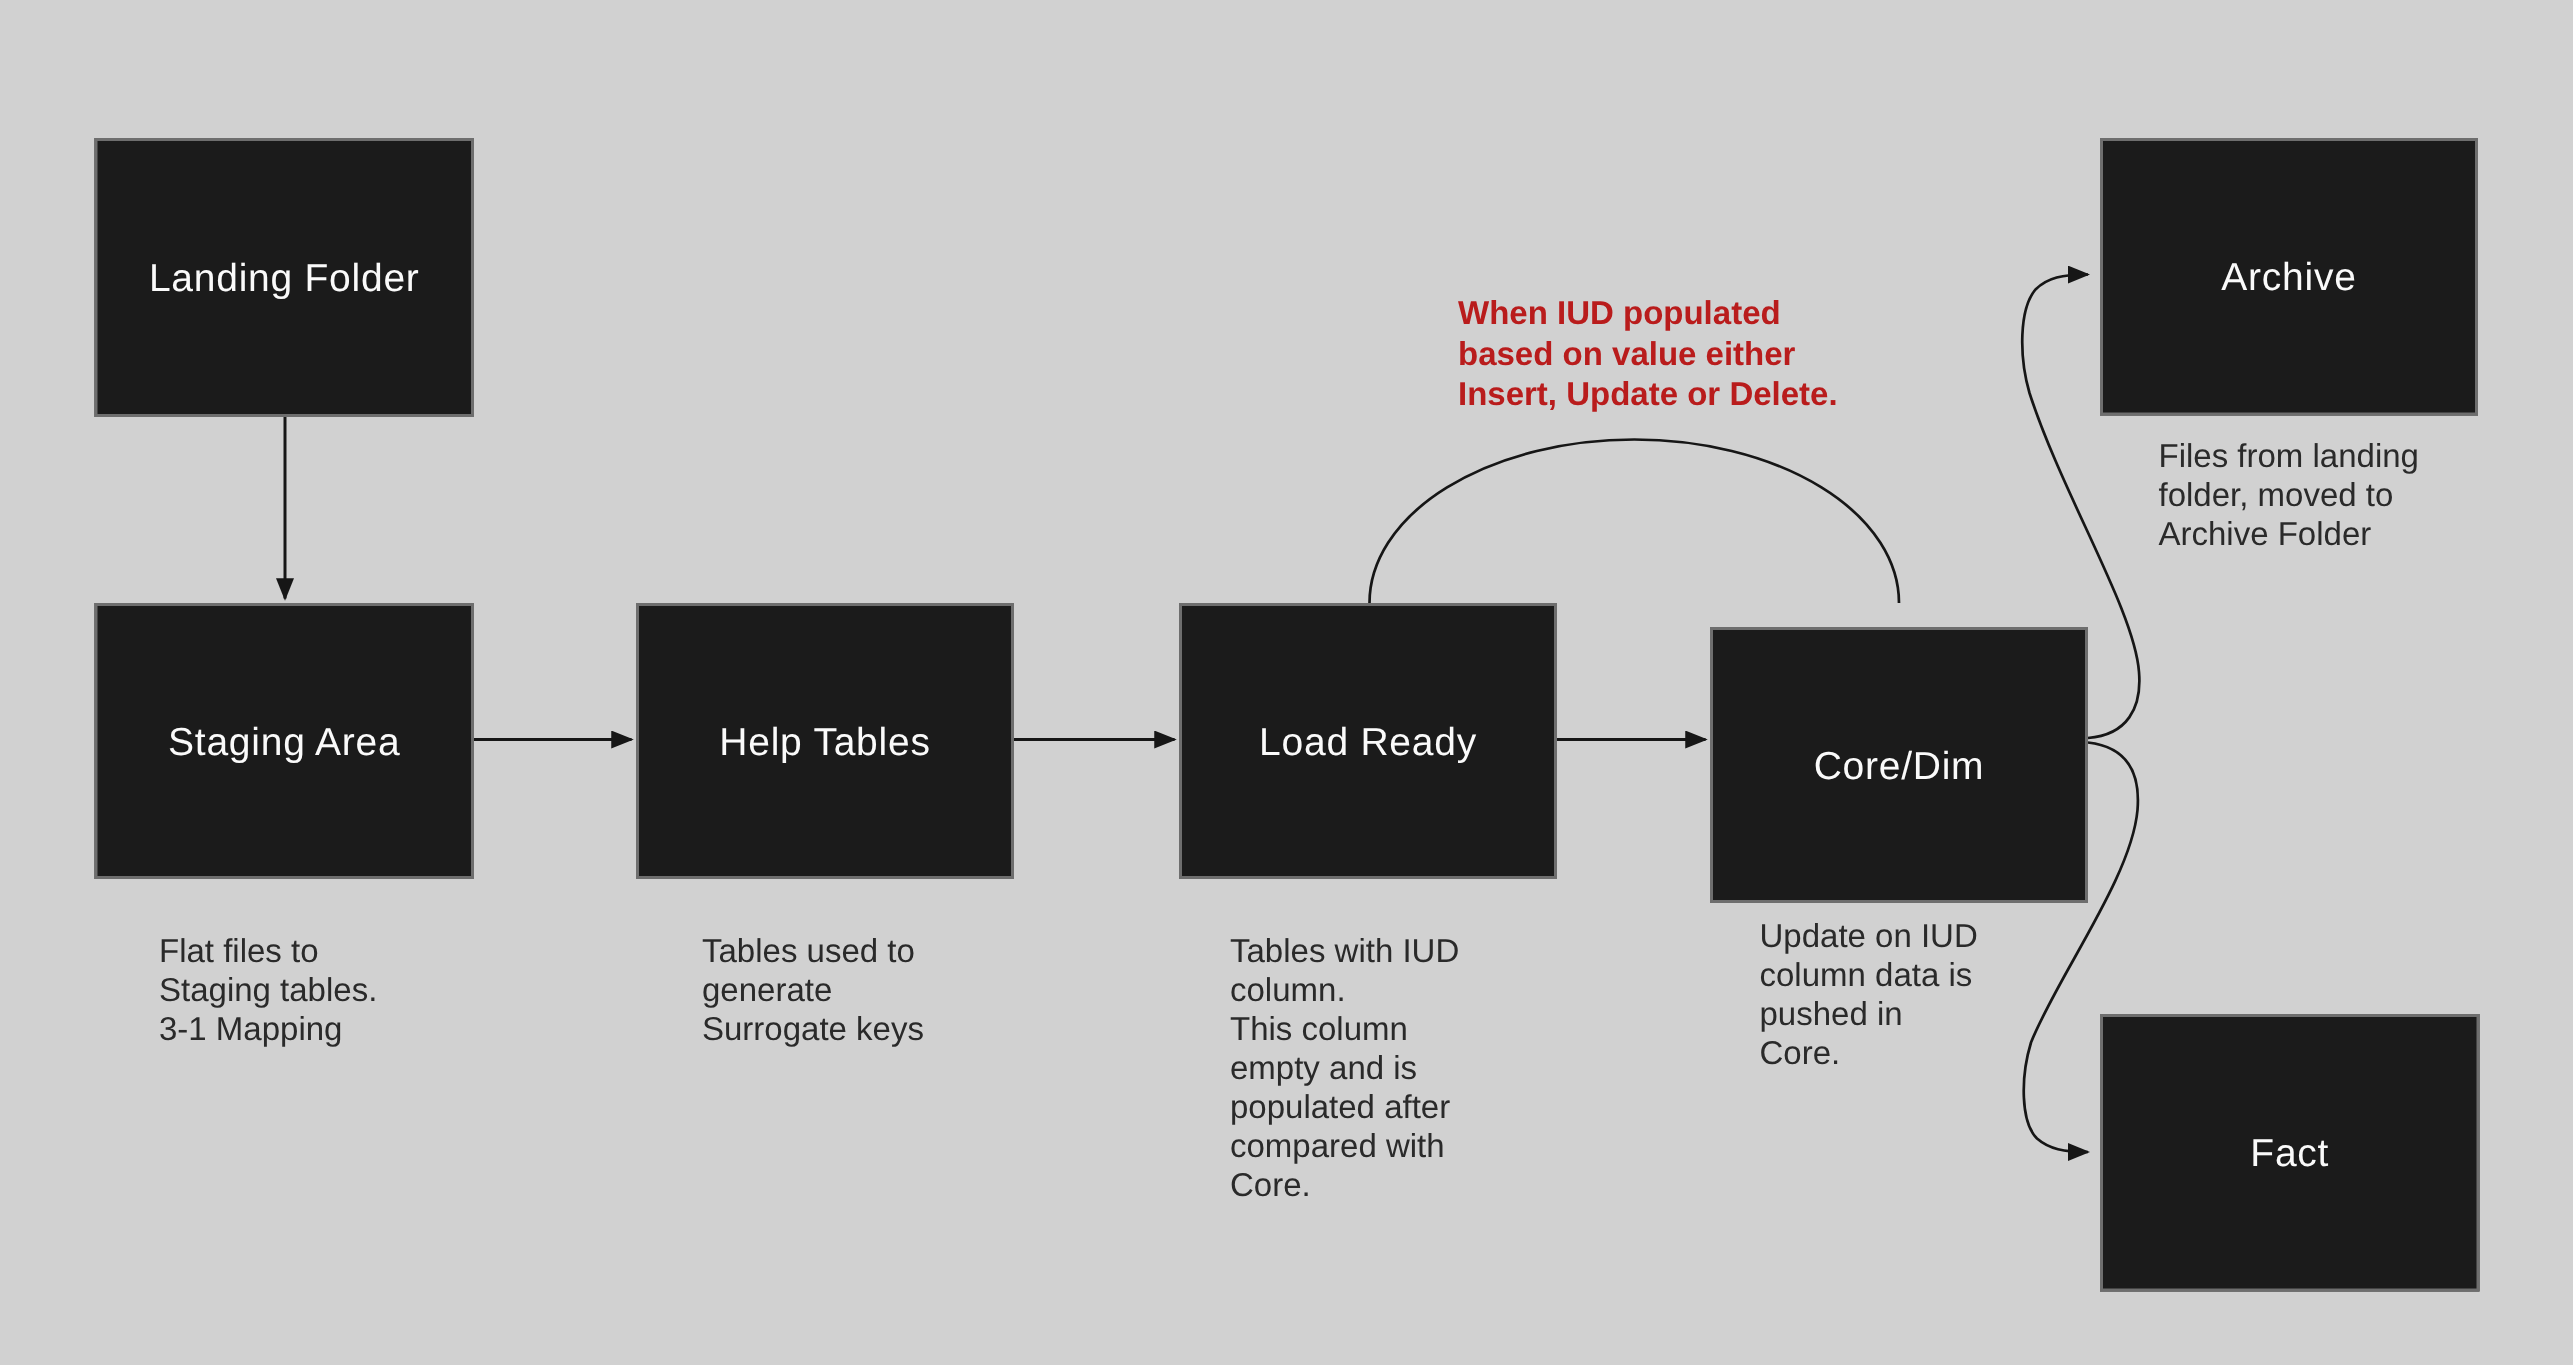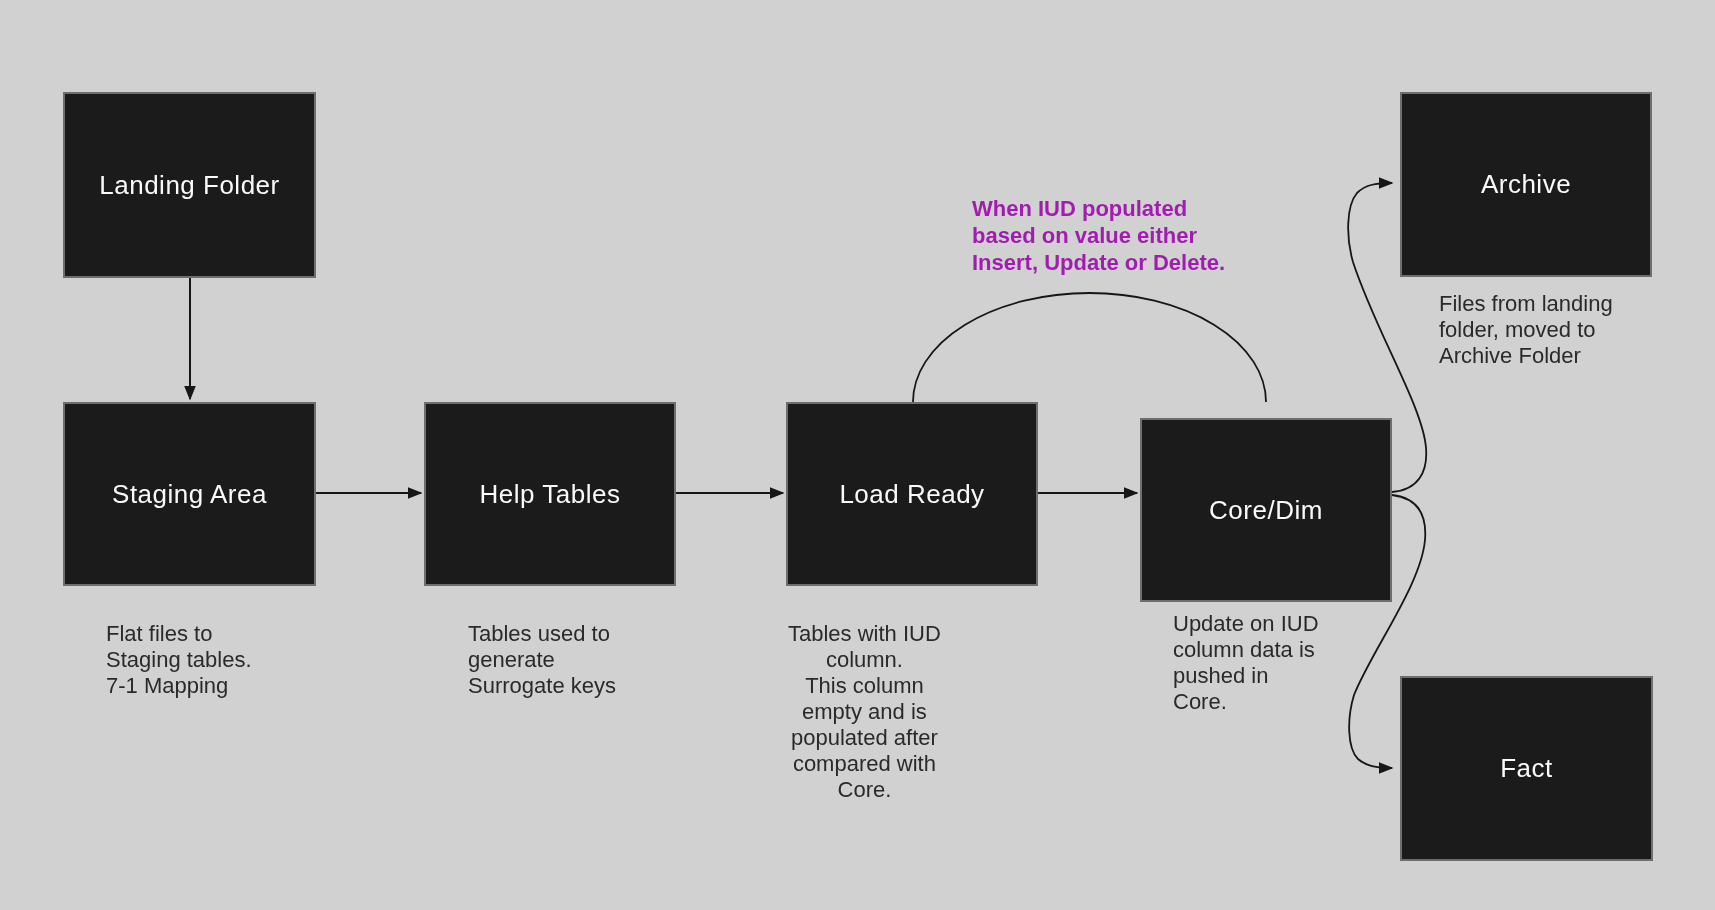--- a/index.html
+++ b/index.html
@@ -44,39 +44,39 @@
     position: absolute;
     color: #2a2a2a;
     font-size: 22px;
     font-weight: 400;
     line-height: 26px;
     white-space: pre-line;
     z-index: 2;
   }
   .annotation {
     position: absolute;
-    color: #a21caf;
+    color: #b91c1c;
     font-size: 22px;
     font-weight: 700;
     line-height: 27px;
     white-space: pre-line;
     z-index: 2;
   }
   
   #node-landing-folder { left: 63px;   top: 92px;  width: 253px; height: 186px; }
   #node-staging-area   { left: 63px;   top: 402px; width: 253px; height: 184px; }
   #node-help-tables    { left: 424px;  top: 402px; width: 252px; height: 184px; }
   #node-load-ready     { left: 786px;  top: 402px; width: 252px; height: 184px; }
   #node-core-dim       { left: 1140px; top: 402px; width: 252px; height: 184px; margin-top: 16px; }
   #node-archive        { left: 1400px; top: 92px;  width: 252px; height: 185px; }
   #node-fact           { left: 1400px; top: 676px; width: 253px; height: 185px; }
   
   #caption-staging  { left: 106px;  top: 621px; }
   #caption-help     { left: 468px;  top: 621px; }
-  #caption-load     { left: 788px;  top: 621px; text-align: center; }
+  #caption-load     { left: 820px;  top: 621px; }
   #caption-core     { left: 1173px; top: 611px; }
   #caption-archive  { left: 1439px; top: 291px; }
   #annotation-iud   { left: 972px;  top: 195px; }
 </style>
 </head>
 <body>
 
 <div id="canvas">
 
   <svg id="connectors" viewBox="0 0 1715 910" xmlns="http://www.w3.org/2000/svg">
@@ -130,21 +130,21 @@
   <div class="node" id="node-fact">
     <span class="label">Fact</span>
   </div>
 
   <div class="node" id="node-archive">
     <span class="label">Archive</span>
   </div>
 
   <div class="caption" id="caption-staging">Flat files to
 Staging tables.
-7-1 Mapping</div>
+3-1 Mapping</div>
 
   <div class="caption" id="caption-help">Tables used to
 generate
 Surrogate keys</div>
 
   <div class="caption" id="caption-load">Tables with IUD
 column.
 This column
 empty and is
 populated after

